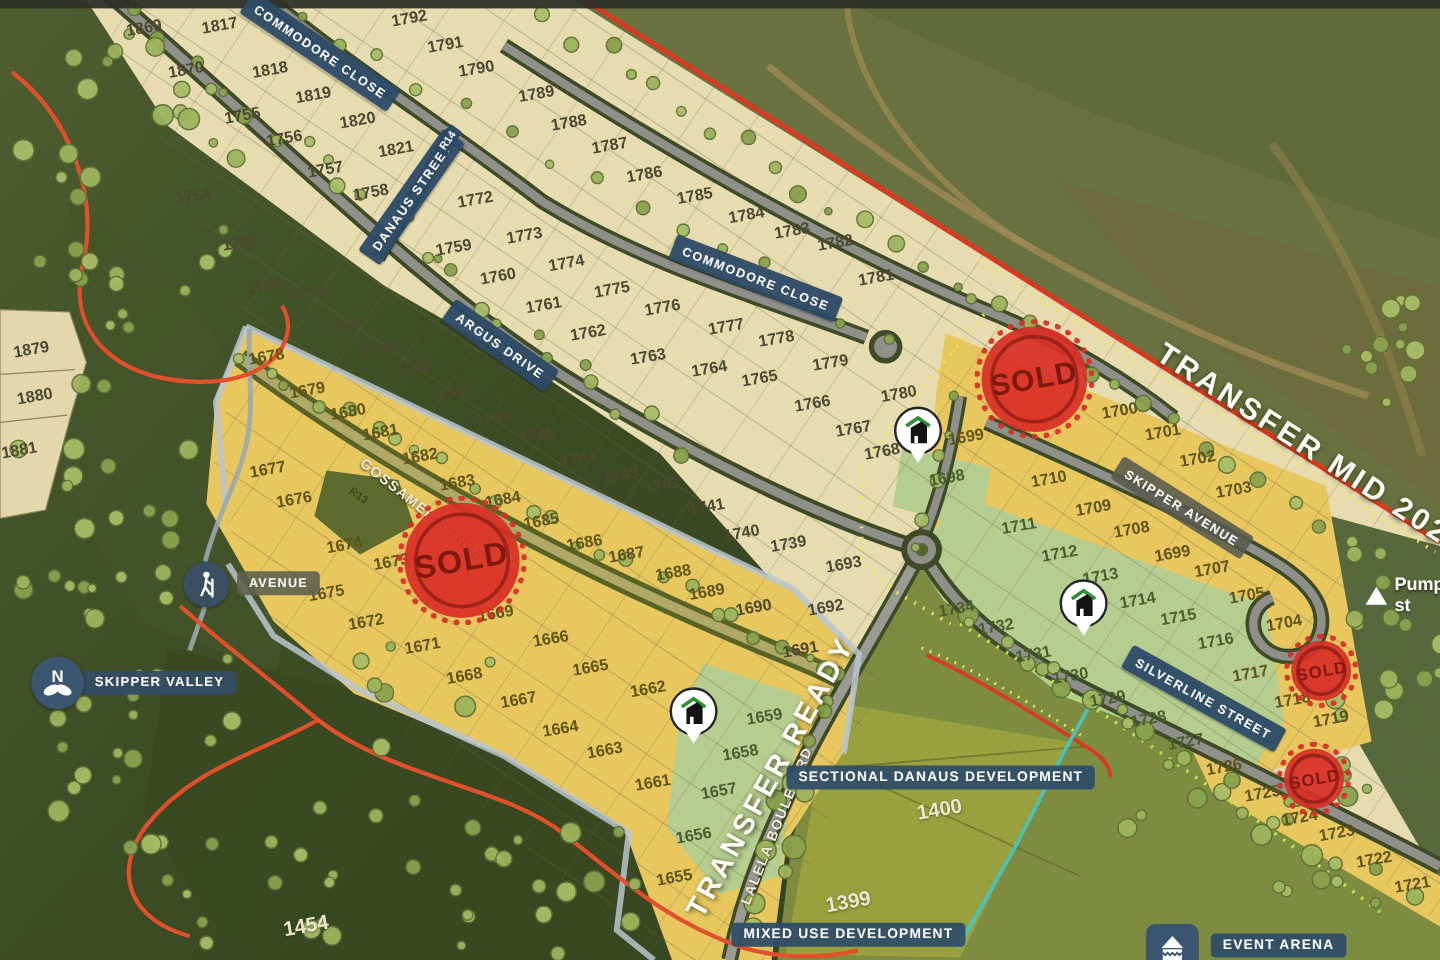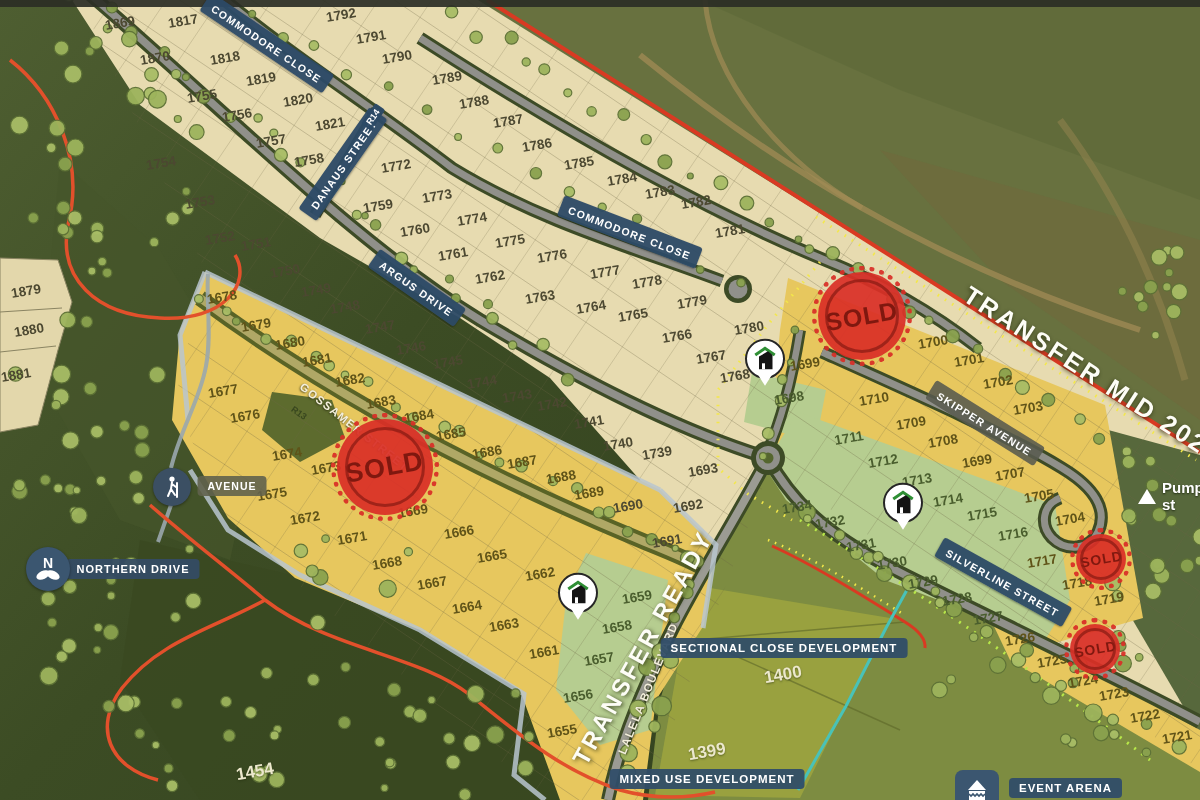--- a/index.html
+++ b/index.html
@@ -562,30 +562,30 @@
   <div id="labels">
 
     <div class="area-pill olive-pill" style="left:232px;top:486px;font-size:10.5px;">AVENUE</div>
     <div class="iconcircle" style="left:172px;top:487px;width:38px;height:38px;background:#3b4f63;">
       <svg width="22" height="24" viewBox="0 0 22 24">
         <circle cx="11" cy="4" r="2.6" fill="#fff"></circle>
         <path d="M11,7 L10,14 M10,14 L7,21 M10,14 L14,20 M11,9 L15,12 M16,8 L16,22" stroke="#fff" stroke-width="2" fill="none" stroke-linecap="round"></path>
       </svg>
     </div>
 
-    <div class="area-pill" style="left:133px;top:569px;font-size:11px;background:rgba(52,75,100,.94);">NORTHERN DRIVE</div>
+    <div class="area-pill" style="left:133px;top:569px;font-size:11px;background:rgba(52,75,100,.94);">SKIPPER VALLEY</div>
     <div class="iconcircle" style="left:48px;top:569px;width:44px;height:44px;">
       <div class="n">N</div>
       <svg width="26" height="13" viewBox="0 0 26 13">
         <ellipse cx="8" cy="6" rx="7" ry="4" fill="#fff" transform="rotate(-25 8 6)"></ellipse>
         <ellipse cx="18" cy="6" rx="7" ry="4" fill="#fff" transform="rotate(25 18 6)"></ellipse>
       </svg>
     </div>
 
-    <div class="area-pill" style="left:784px;top:648px;">SECTIONAL CLOSE DEVELOPMENT</div>
+    <div class="area-pill" style="left:784px;top:648px;">SECTIONAL DANAUS DEVELOPMENT</div>
 
     <div class="area-pill" style="left:707px;top:779px;">MIXED USE DEVELOPMENT</div>
 
     <div id="event-arena-group" style="left:955px;top:770px;">
       <div class="icon">
         <svg width="26" height="24" viewBox="0 0 26 24">
           <path d="M13,2 L4,12 L22,12 Z" fill="#fff"></path>
           <path d="M5,13 h16 v9 h-16 Z" fill="#fff"></path>
           <path d="M5,16 l2,2 2,-2 2,2 2,-2 2,2 2,-2 2,2 2,-2" stroke="#3b5670" stroke-width="1.6" fill="none"></path>
         </svg>

